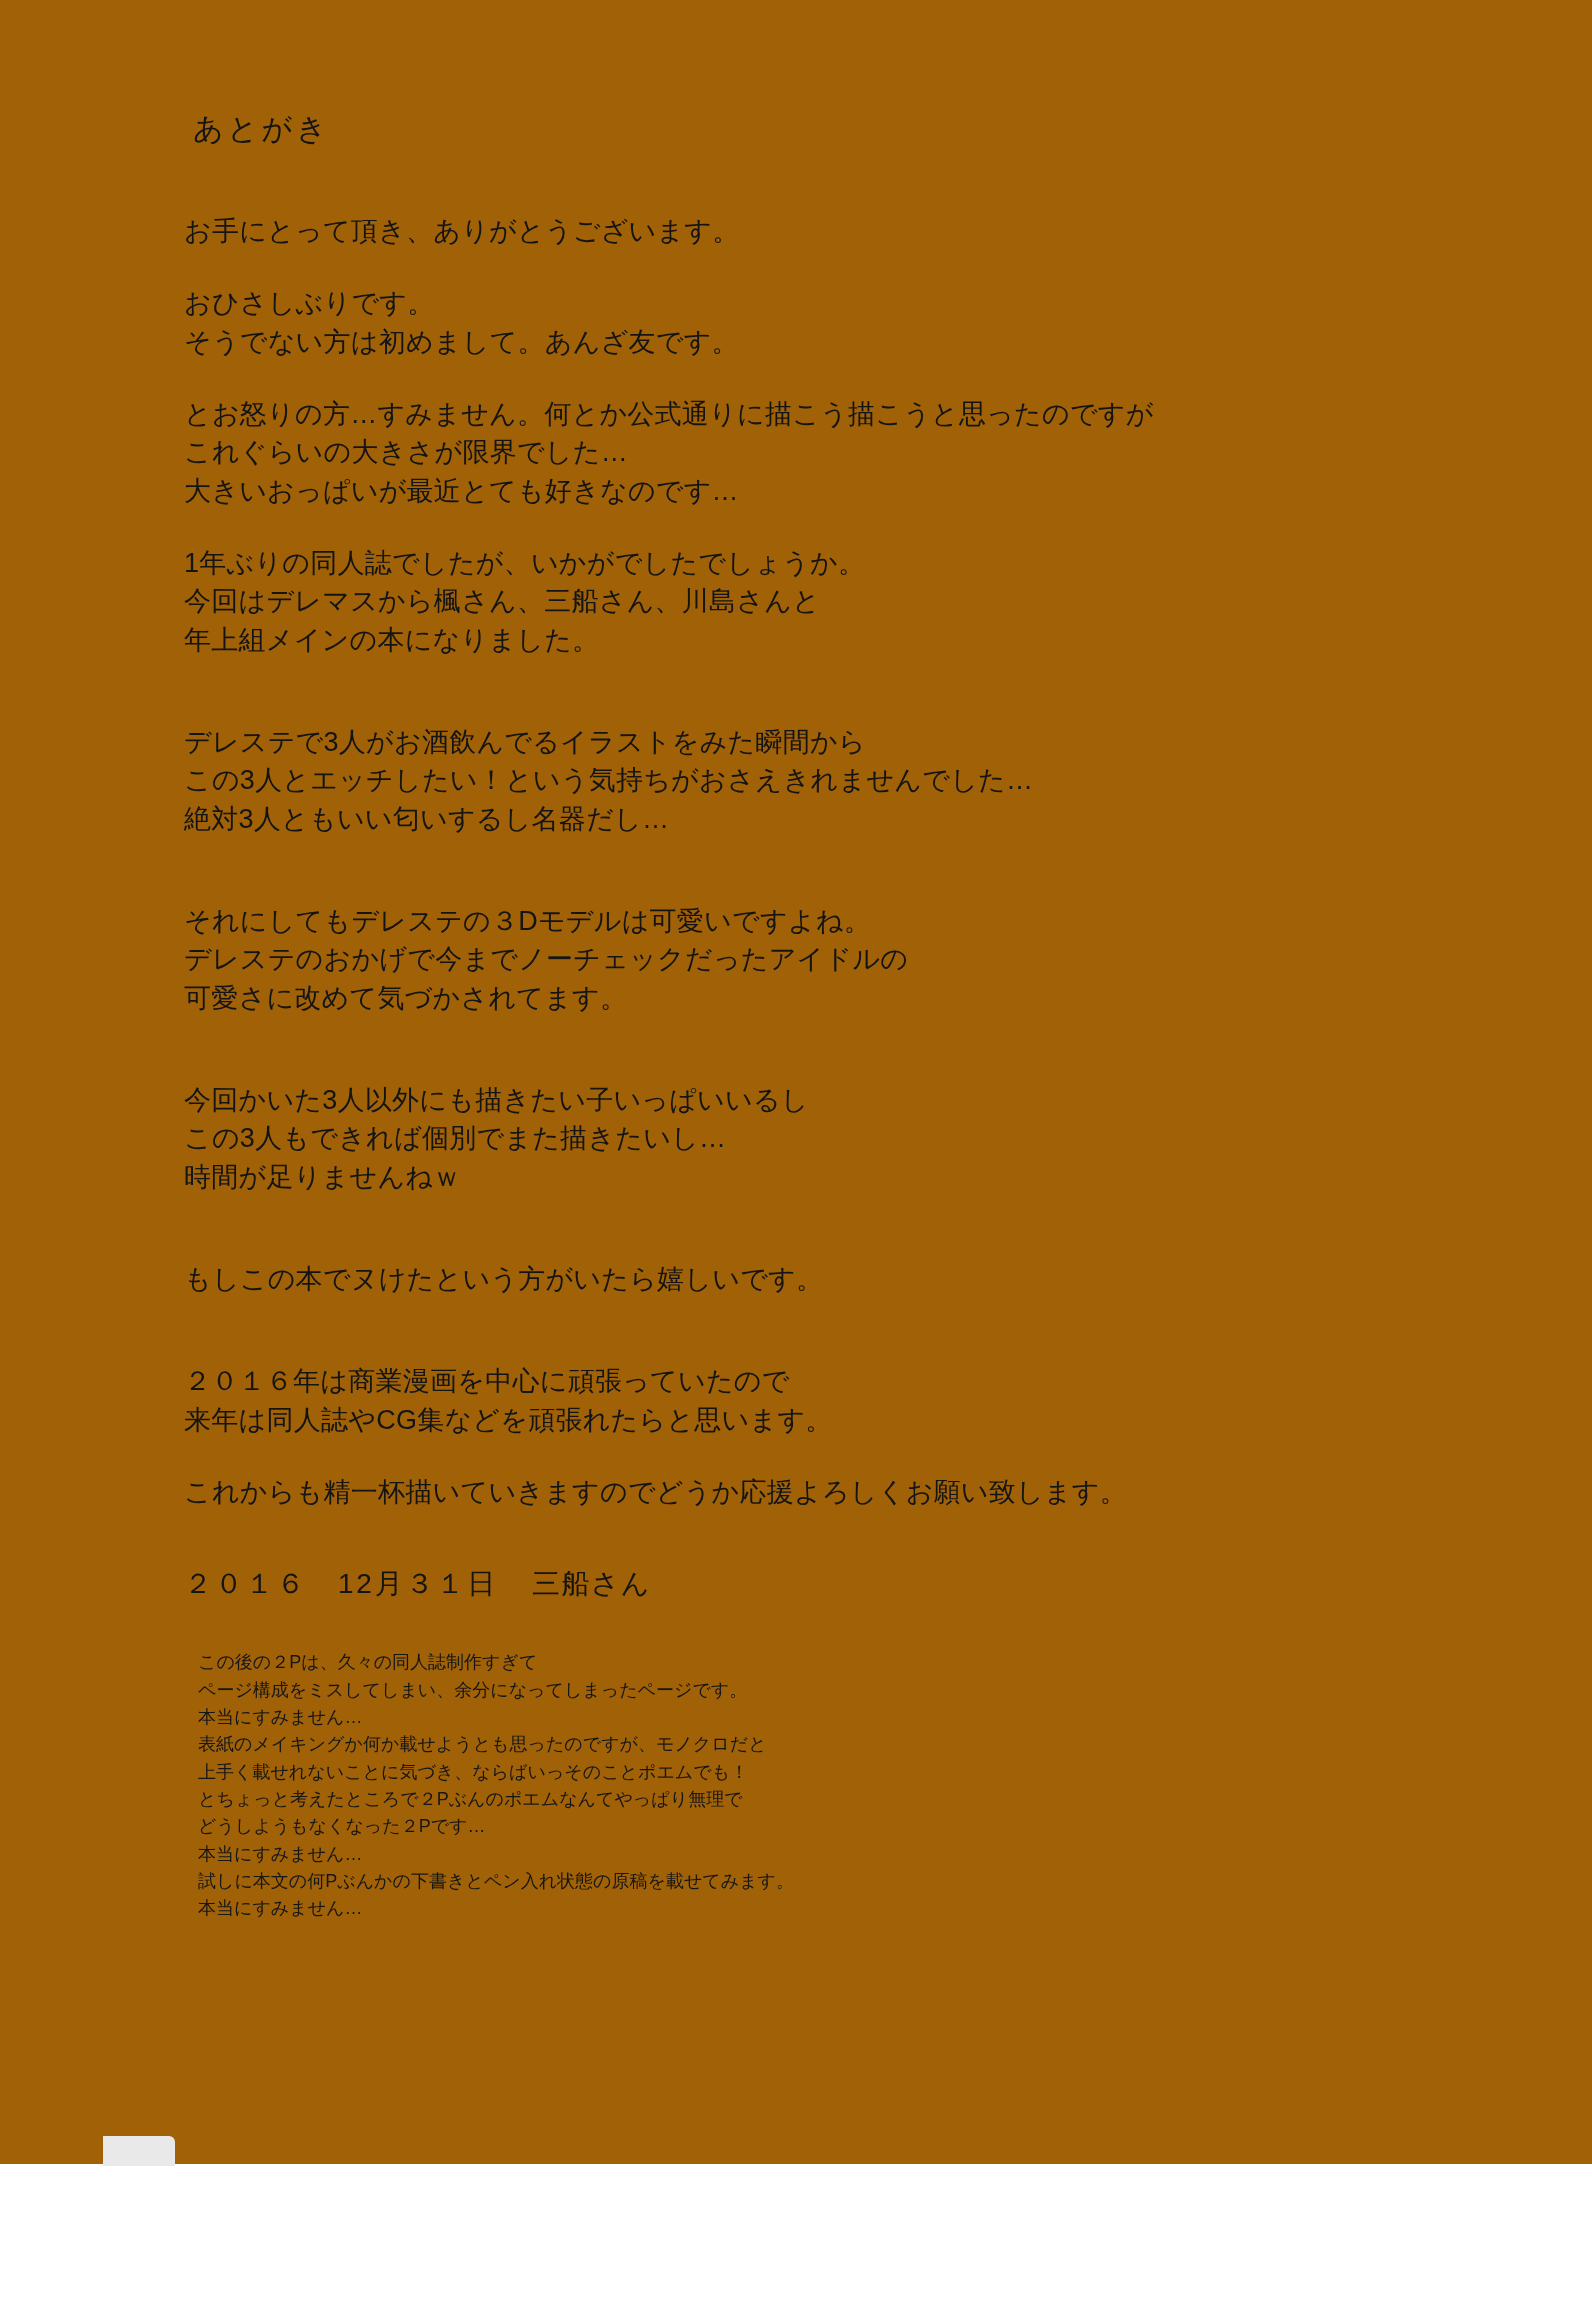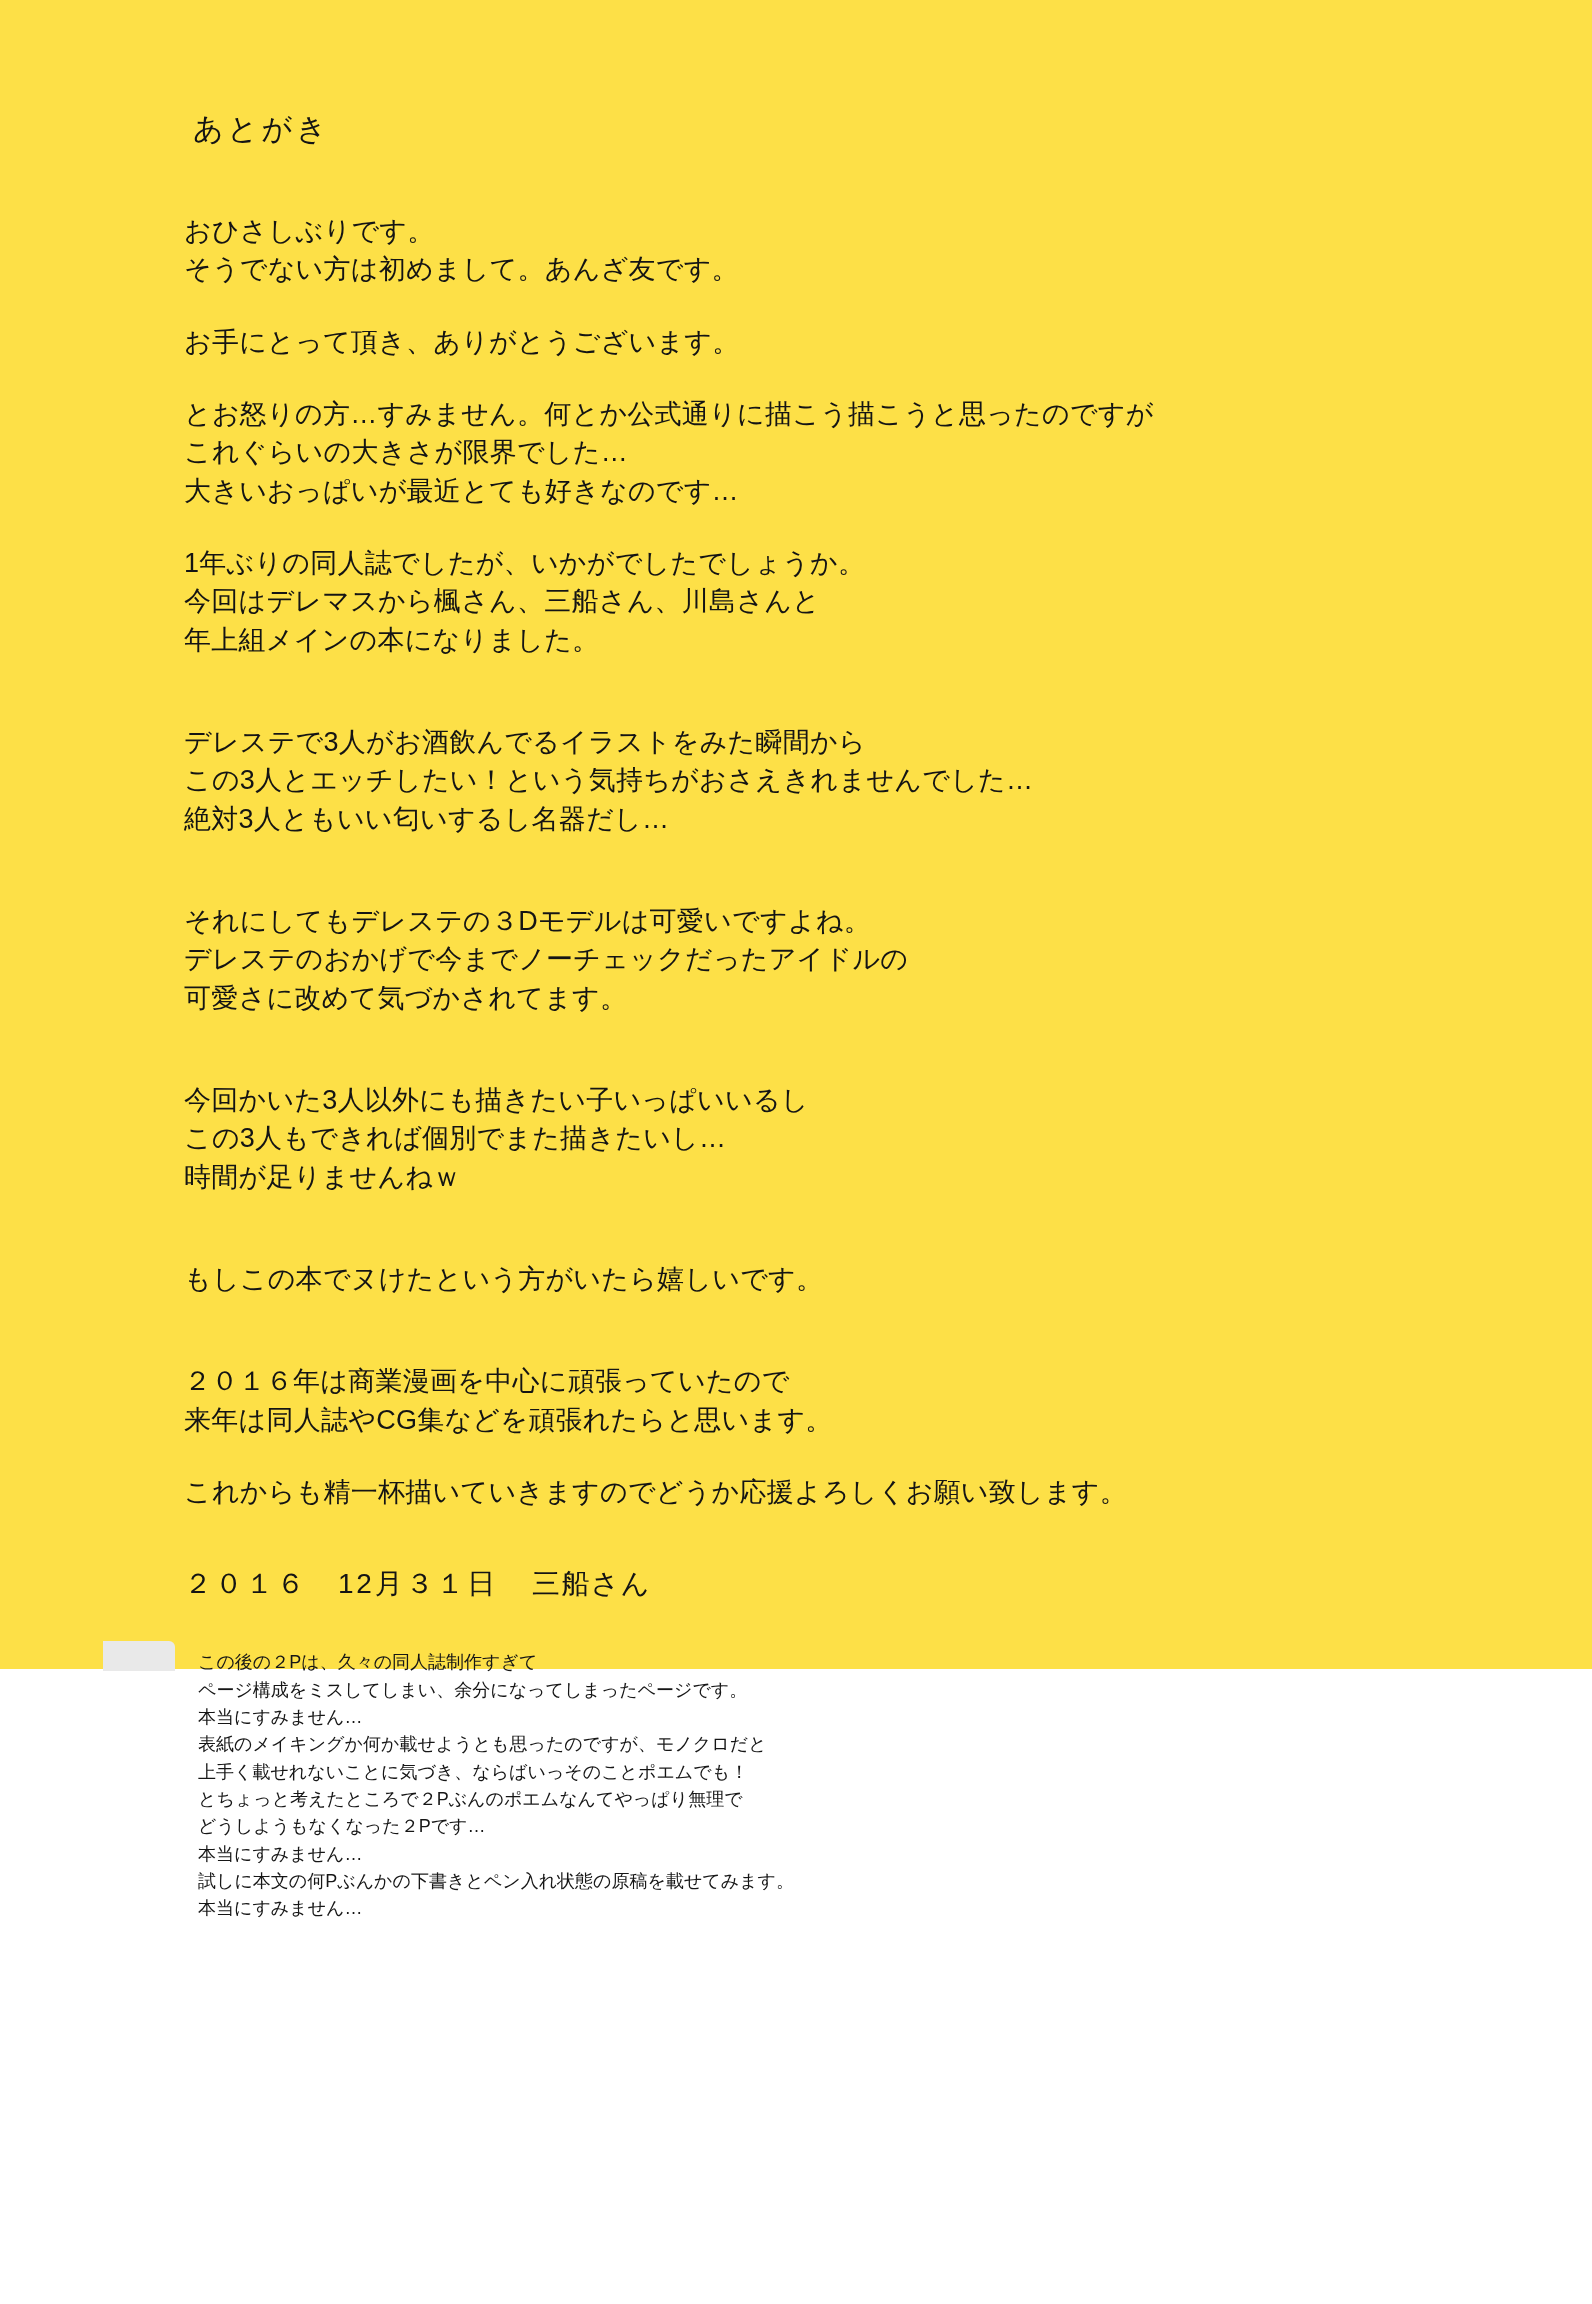--- a/index.html
+++ b/index.html
@@ -13,22 +13,22 @@
     font-family: "Liberation Sans", "DejaVu Sans", sans-serif;
     color: #1a1a1a;
     position: relative;
     overflow: hidden;
   }
   .page {
     position: absolute;
     top: 0;
     left: 0;
     width: 1592px;
-    height: 1669px;
-    background: #fde047;
+    height: 2164px;
+    background: #a16207;
   }
   .content {
     position: absolute;
     left: 184px;
     top: 109px;
     width: 1284px;
   }
   .afterword-title {
     font-size: 30px;
     letter-spacing: 0.12em;
@@ -92,26 +92,26 @@
 </style>
 </head>
 <body>
 
 <div class="page">
   <div class="content">
 
     <h1 class="afterword-title">あとがき</h1>
 
     <div class="para">
-      <span class="line">おひさしぶりです。</span>
-      <span class="line">そうでない方は初めまして。あんざ友です。</span>
+      <span class="line">お手にとって頂き、ありがとうございます。</span>
     </div>
 
     <div class="para">
-      <span class="line">お手にとって頂き、ありがとうございます。</span>
+      <span class="line">おひさしぶりです。</span>
+      <span class="line">そうでない方は初めまして。あんざ友です。</span>
     </div>
 
     <div class="para">
       <span class="line">とお怒りの方…すみません。何とか公式通りに描こう描こうと思ったのですが</span>
       <span class="line">これぐらいの大きさが限界でした…</span>
       <span class="line">大きいおっぱいが最近とても好きなのです…</span>
     </div>
 
     <div class="para">
       <span class="line">1年ぶりの同人誌でしたが、いかがでしたでしょうか。</span>

